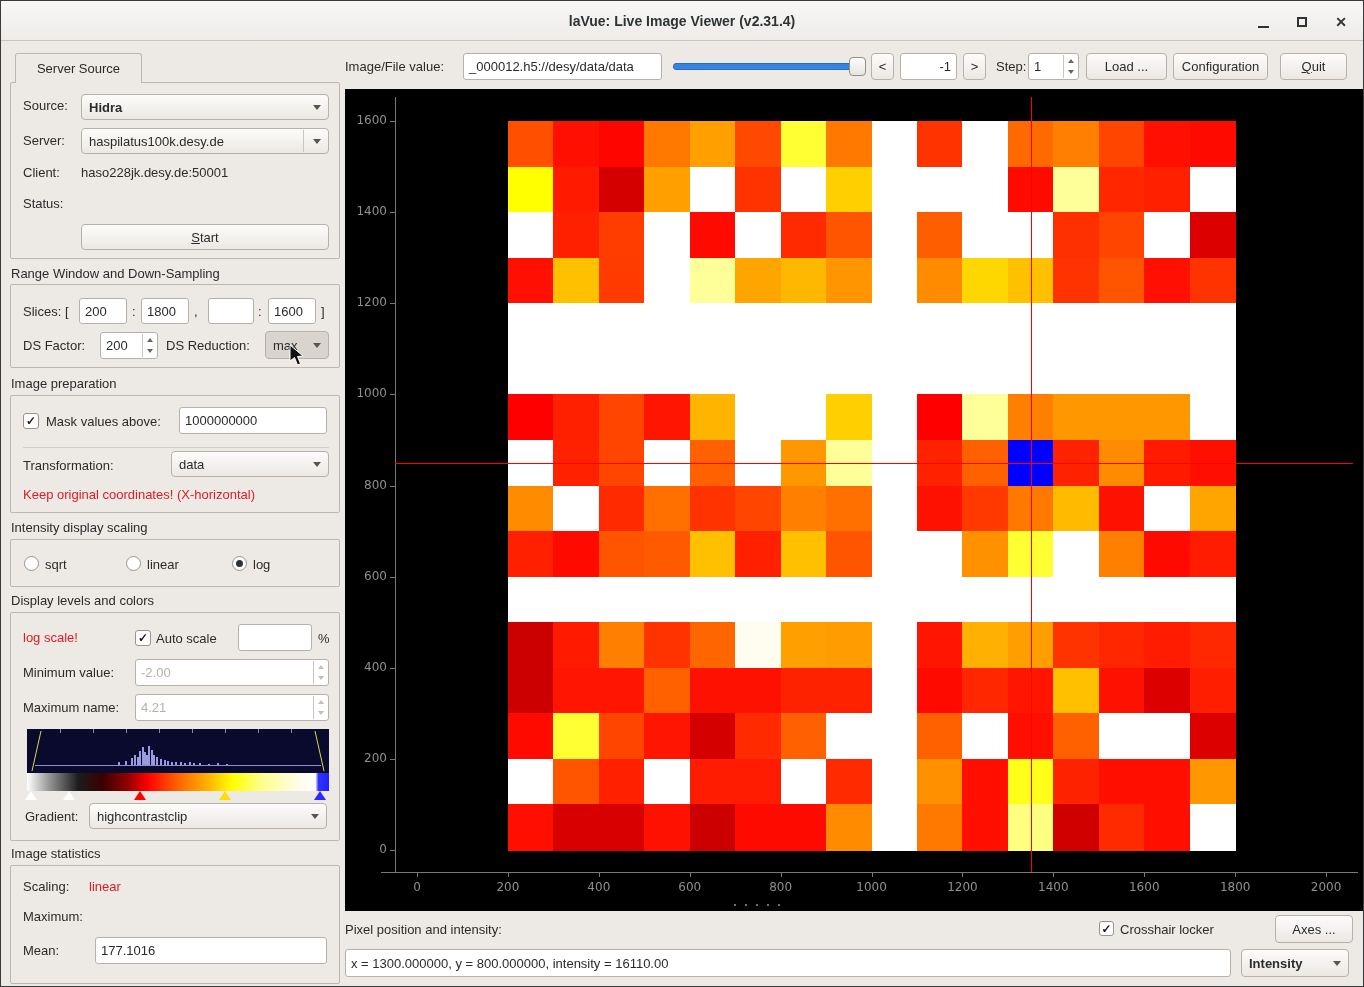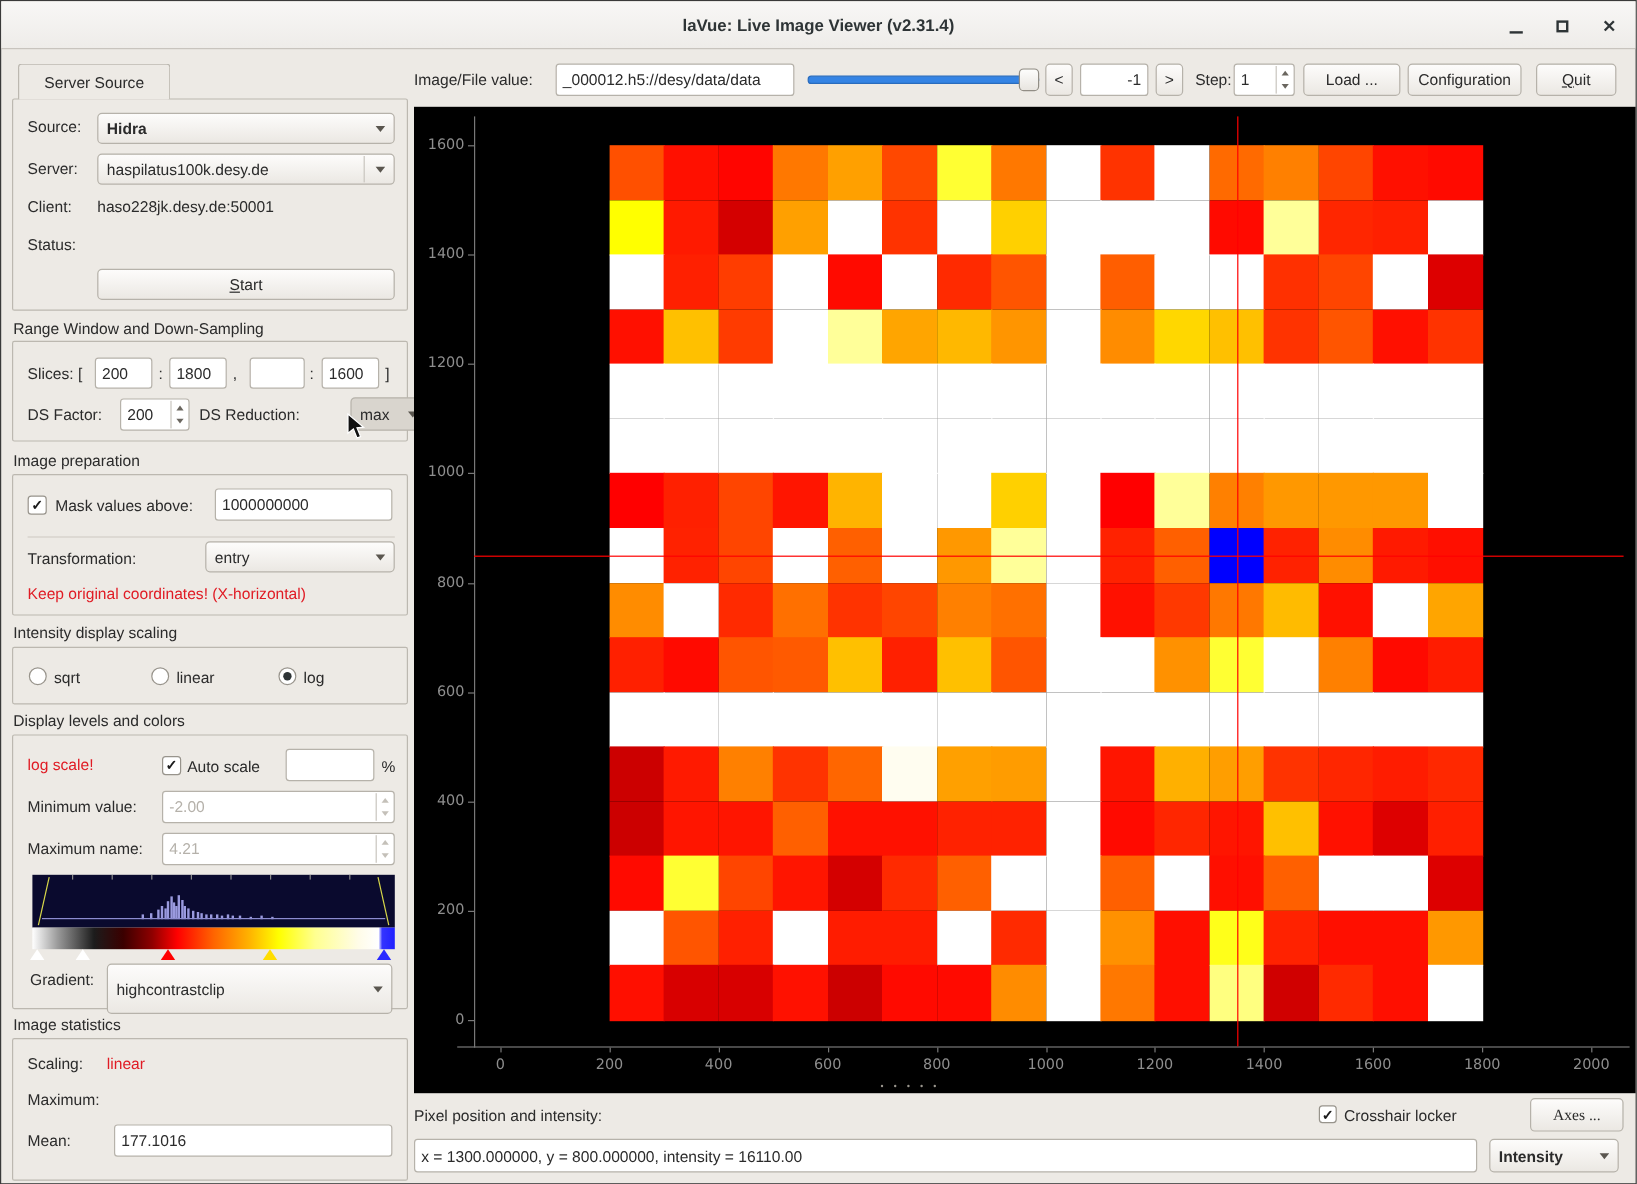--- a/index.html
+++ b/index.html
@@ -14,21 +14,21 @@
   .winbtn{width:26px;height:26px;top:8px;display:flex;align-items:center;justify-content:center;color:#2e3436;}
   .field{background:#fff;border:1px solid #b6b2aa;border-radius:3px;font-size:13px;color:#2b2b2b;
          display:flex;align-items:center;padding:0 5px;overflow:hidden;white-space:nowrap;}
   .field.dis{color:#b5b1aa;}
   .btn{background:linear-gradient(#fdfcfb,#ebe8e3);border:1px solid #b6b2aa;border-radius:4px;font-size:13px;color:#2b2b2b;
        display:flex;align-items:center;justify-content:center;white-space:nowrap;}
   .combo{background:linear-gradient(#fdfcfb,#ebe8e3);border:1px solid #b6b2aa;border-radius:4px;font-size:13px;color:#2b2b2b;
          display:flex;align-items:center;padding:0 22px 0 7px;position:absolute;white-space:nowrap;}
   .combo .arr{position:absolute;right:7px;top:50%;margin-top:-2px;width:0;height:0;
               border-left:4px solid transparent;border-right:4px solid transparent;border-top:5px solid #5a564f;}
-  .combo.grayed{background:#d9d5ce;margin-left:27px;}
+  .combo.grayed{background:#d9d5ce;}
   .group{border:1px solid #bcb8b0;border-radius:2px;}
   .check{width:16px;height:16px;background:#fff;border:1px solid #98948c;border-radius:3px;display:flex;align-items:center;
          justify-content:center;font-size:12px;font-weight:bold;color:#1a1a1a;line-height:1;}
   .radio{width:15px;height:15px;background:#fff;border:1px solid #98948c;border-radius:50%;position:absolute;}
   .radio.checked::after{content:"";position:absolute;left:3px;top:3px;width:7px;height:7px;border-radius:50%;background:#2e3436;}
   .spincol{position:absolute;right:1px;top:1px;bottom:1px;width:14px;border-left:1px solid #c9c5bf;display:flex;
            flex-direction:column;}
   .spincol div{flex:1;display:flex;align-items:center;justify-content:center;}
   .spup{width:0;height:0;border-left:3px solid transparent;border-right:3px solid transparent;border-bottom:4px solid #6a665f;}
   .spdn{width:0;height:0;border-left:3px solid transparent;border-right:3px solid transparent;border-top:4px solid #6a665f;}
@@ -115,21 +115,21 @@
   </svg>
 
   <div class="abs lbl" style="left:10px;top:375px;">Image preparation</div>
   <div class="abs group" style="left:9px;top:394px;width:330px;height:118px;"></div>
   <div class="abs check" style="left:22px;top:412px;">✓</div>
   <div class="abs lbl" style="left:45px;top:413px;">Mask values above:</div>
   <div class="abs field" style="left:178px;top:406px;width:148px;height:27px;">1000000000</div>
   <div class="abs sep" style="left:22px;top:446px;width:306px;"></div>
   <div class="abs lbl" style="left:22px;top:457px;">Transformation:</div>
   <div class="combo" style="left:170px;top:450px;width:158px;height:26px;">
-    <span>entry</span>
+    <span>data</span>
       <span class="arr"></span>
   </div>
   <div class="abs lbl red" style="left:22px;top:486px;">Keep original coordinates! (X-horizontal)</div>
 
   <div class="abs lbl" style="left:10px;top:519px;">Intensity display scaling</div>
   <div class="abs group" style="left:9px;top:538px;width:330px;height:48px;"></div>
   <div class="radio" style="left:23px;top:555px;"></div>
   <div class="abs lbl" style="left:44px;top:556px;">sqrt</div>
   <div class="radio" style="left:125px;top:555px;"></div>
   <div class="abs lbl" style="left:146px;top:556px;">linear</div>
@@ -213,21 +213,21 @@
       </div>
       <div style="left: 0px; top: 44px; width: 302px; height: 18px; background: linear-gradient(to right, rgb(255, 255, 255) 0%, rgb(154, 154, 154) 7%, rgb(28, 28, 28) 17%, rgb(58, 0, 0) 25%, rgb(142, 0, 0) 33%, rgb(255, 0, 0) 40%, rgb(255, 100, 0) 50%, rgb(255, 180, 0) 60%, rgb(255, 255, 0) 68%, rgb(255, 255, 144) 78%, rgb(255, 252, 232) 90%, rgb(255, 255, 255) 95.5%, rgb(52, 52, 255) 96.5%, rgb(32, 32, 255) 100%); position: absolute;"></div>
       <div class="tri" style="left: -2.376px; top: 62px; position: absolute; border-bottom: 9px solid rgb(255, 255, 255);"></div>
       <div class="tri" style="left: 36.28px; top: 62px; position: absolute; border-bottom: 9px solid rgb(255, 255, 255);"></div>
       <div class="tri" style="left: 107.25px; top: 62px; position: absolute; border-bottom: 9px solid rgb(255, 0, 0);"></div>
       <div class="tri" style="left: 191.81px; top: 62px; position: absolute; border-bottom: 9px solid rgb(255, 221, 0);"></div>
       <div class="tri" style="left: 286.94px; top: 62px; position: absolute; border-bottom: 9px solid rgb(42, 42, 255);"></div>
     </div>
 
   <div class="abs lbl" style="left:24px;top:808px;">Gradient:</div>
-  <div class="combo" style="left:88px;top:802px;width:238px;height:42px;text-align:center;">
+  <div class="combo" style="left:88px;top:802px;width:238px;height:26px;text-align:center;">
     <span>highcontrastclip</span>
       <span class="arr"></span>
   </div>
 
   <div class="abs lbl" style="left:10px;top:845px;">Image statistics</div>
   <div class="abs group" style="left:9px;top:864px;width:330px;height:119px;"></div>
   <div class="abs lbl" style="left:22px;top:878px;">Scaling:</div>
   <div class="abs lbl red" style="left:88px;top:878px;">linear</div>
   <div class="abs lbl" style="left:22px;top:908px;">Maximum:</div>
   <div class="abs lbl" style="left:22px;top:942px;">Mean:</div>
@@ -565,20 +565,20 @@
     <span class="dot" style="left:0;"></span>
       <span class="dot" style="left:11px;"></span>
       <span class="dot" style="left:22px;"></span>
       <span class="dot" style="left:33px;"></span>
       <span class="dot" style="left:44px;"></span>
   </div>
 
   <div class="abs lbl" style="left:344px;top:921px;">Pixel position and intensity:</div>
   <div class="abs check" style="left:1098px;top:920px;width:15px;height:15px;">✓</div>
   <div class="abs lbl" style="left:1119px;top:921px;">Crosshair locker</div>
-  <div class="abs btn" style="left:1274px;top:914px;width:78px;height:28px;font-family:Liberation Serif, serif;">Axes ...</div>
+  <div class="abs btn" style="left:1274px;top:914px;width:78px;height:28px;">Axes ...</div>
   <div class="abs field" style="left:344px;top:948px;width:886px;height:28px;">x = 1300.000000, y = 800.000000, intensity = 16110.00</div>
   <div class="combo" style="left:1240px;top:948px;width:108px;height:28px;font-weight:bold;">
     <span>Intensity</span>
       <span class="arr"></span>
   </div>
 
 </div>
 
 </body></html>

